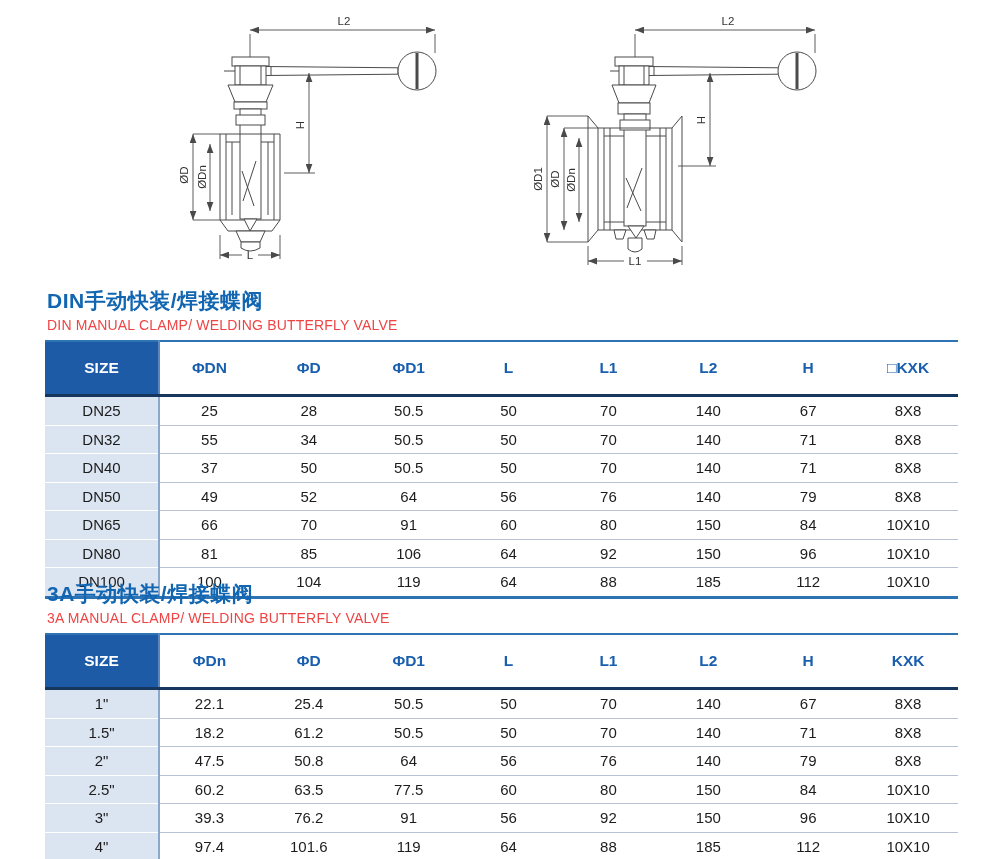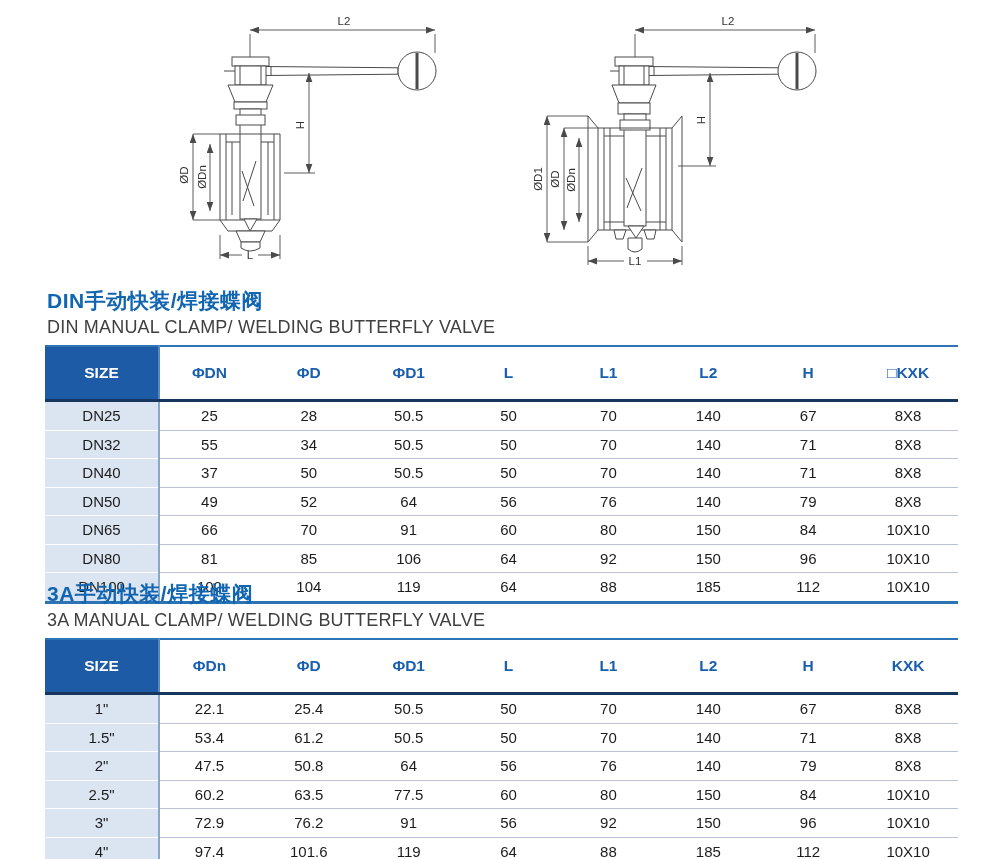--- a/index.html
+++ b/index.html
@@ -8,21 +8,21 @@
     font-family:"Liberation Sans", sans-serif;
   }
   svg.drawing{position:absolute;top:3px;}
   #drawing-left{left:128px;}
   #drawing-right{left:520px;}
   .dim-label{font-size:11.5px;fill:#333;}
   .section{position:absolute;left:45px;width:913px;}
   #section-0{top:287px;}
   #section-1{top:580px;}
   .sec-title{color:#1266b1;font-size:21px;font-weight:bold;margin:0 0 2px 2px;letter-spacing:.5px;}
-  .sec-sub{color:#404040;font-size:18px;margin:0 0 7px 2px;letter-spacing:.2px;}
+  .sec-sub{color:#ef4444;font-size:14px;margin:0 0 7px 2px;letter-spacing:.2px;}
   table.spec{
     border-collapse:collapse;table-layout:fixed;width:913px;
     border-top:2px solid #2e74b5;border-bottom:3px solid #2e74b5;
   }
   table.spec thead th{
     height:28px;font-size:15.5px;font-weight:bold;color:#1a5fae;
     border-bottom:3px solid #17365d;text-align:center;padding:12px;
   }
   table.spec thead th:first-child{
     background:#1e5ba7;color:#ffffff;border-right:2px solid #5b87be;
@@ -364,21 +364,21 @@
             <td>25.4</td>
             <td>50.5</td>
             <td>50</td>
             <td>70</td>
             <td>140</td>
             <td>67</td>
             <td>8X8</td>
           </tr>
           <tr>
             <td>1.5"</td>
-            <td>53.4</td>
+            <td>18.2</td>
             <td>61.2</td>
             <td>50.5</td>
             <td>50</td>
             <td>70</td>
             <td>140</td>
             <td>71</td>
             <td>8X8</td>
           </tr>
           <tr>
             <td>2"</td>
@@ -397,21 +397,21 @@
             <td>63.5</td>
             <td>77.5</td>
             <td>60</td>
             <td>80</td>
             <td>150</td>
             <td>84</td>
             <td>10X10</td>
           </tr>
           <tr>
             <td>3"</td>
-            <td>72.9</td>
+            <td>39.3</td>
             <td>76.2</td>
             <td>91</td>
             <td>56</td>
             <td>92</td>
             <td>150</td>
             <td>96</td>
             <td>10X10</td>
           </tr>
           <tr>
             <td>4"</td>

